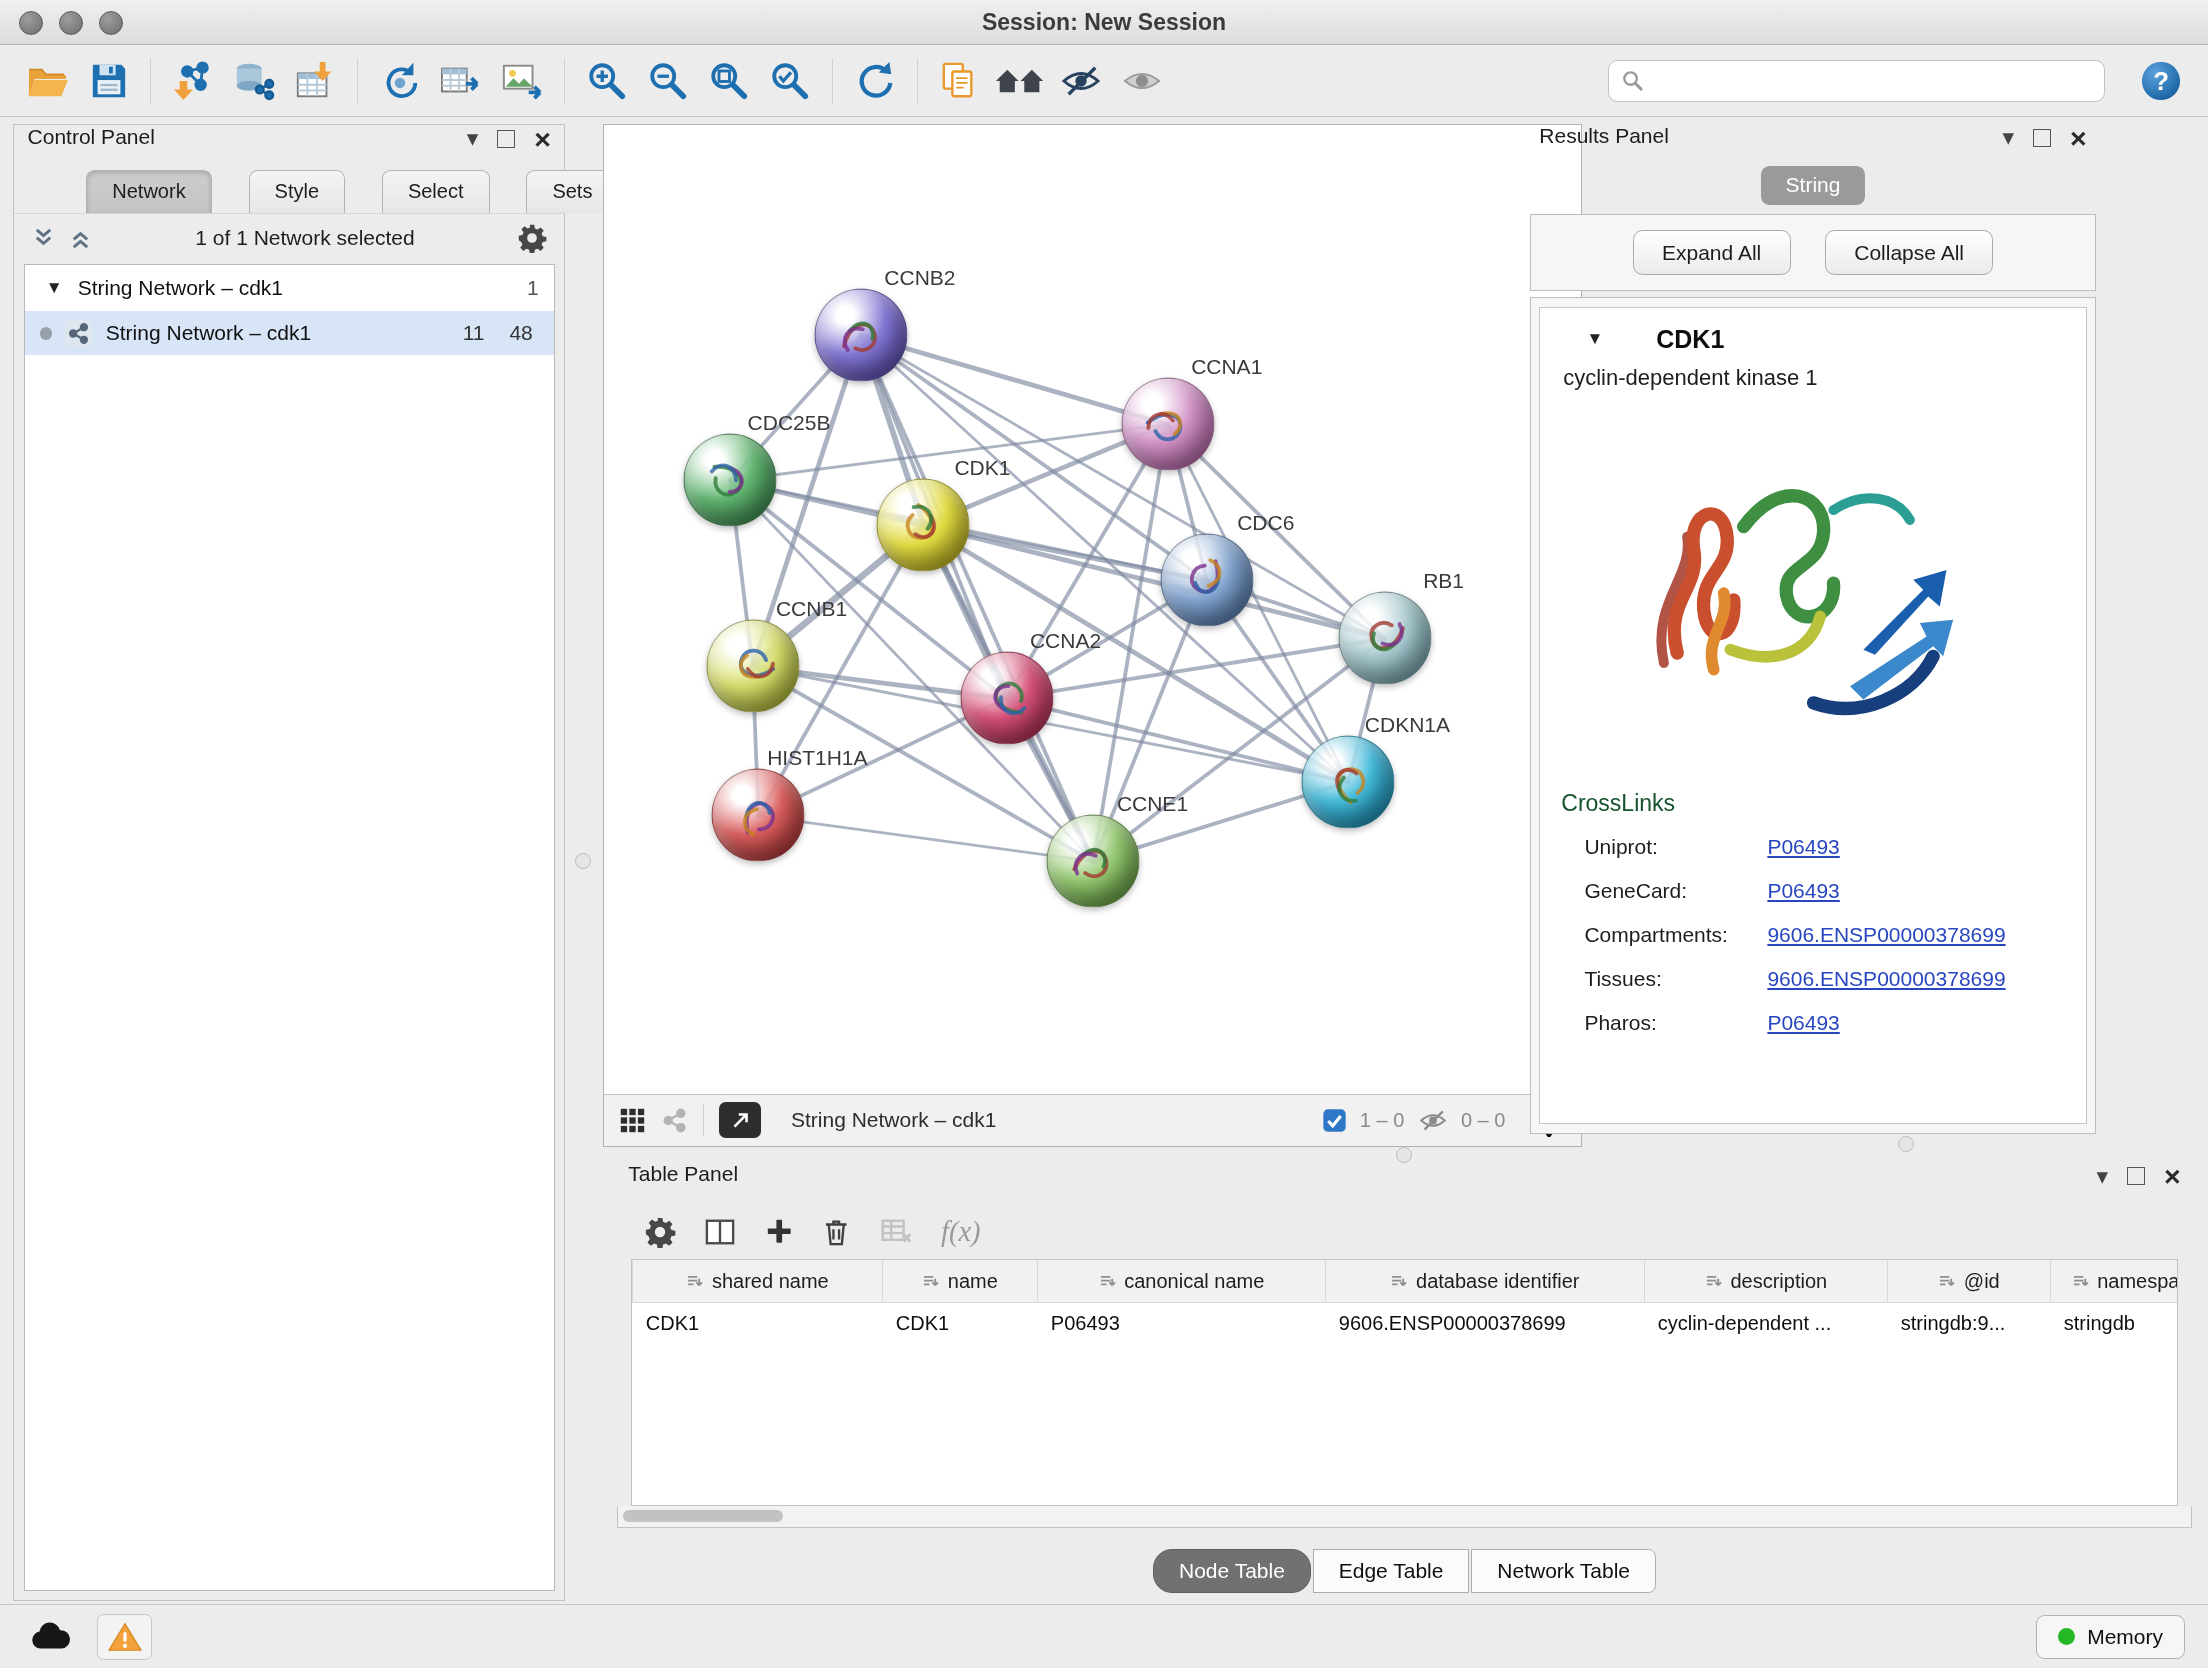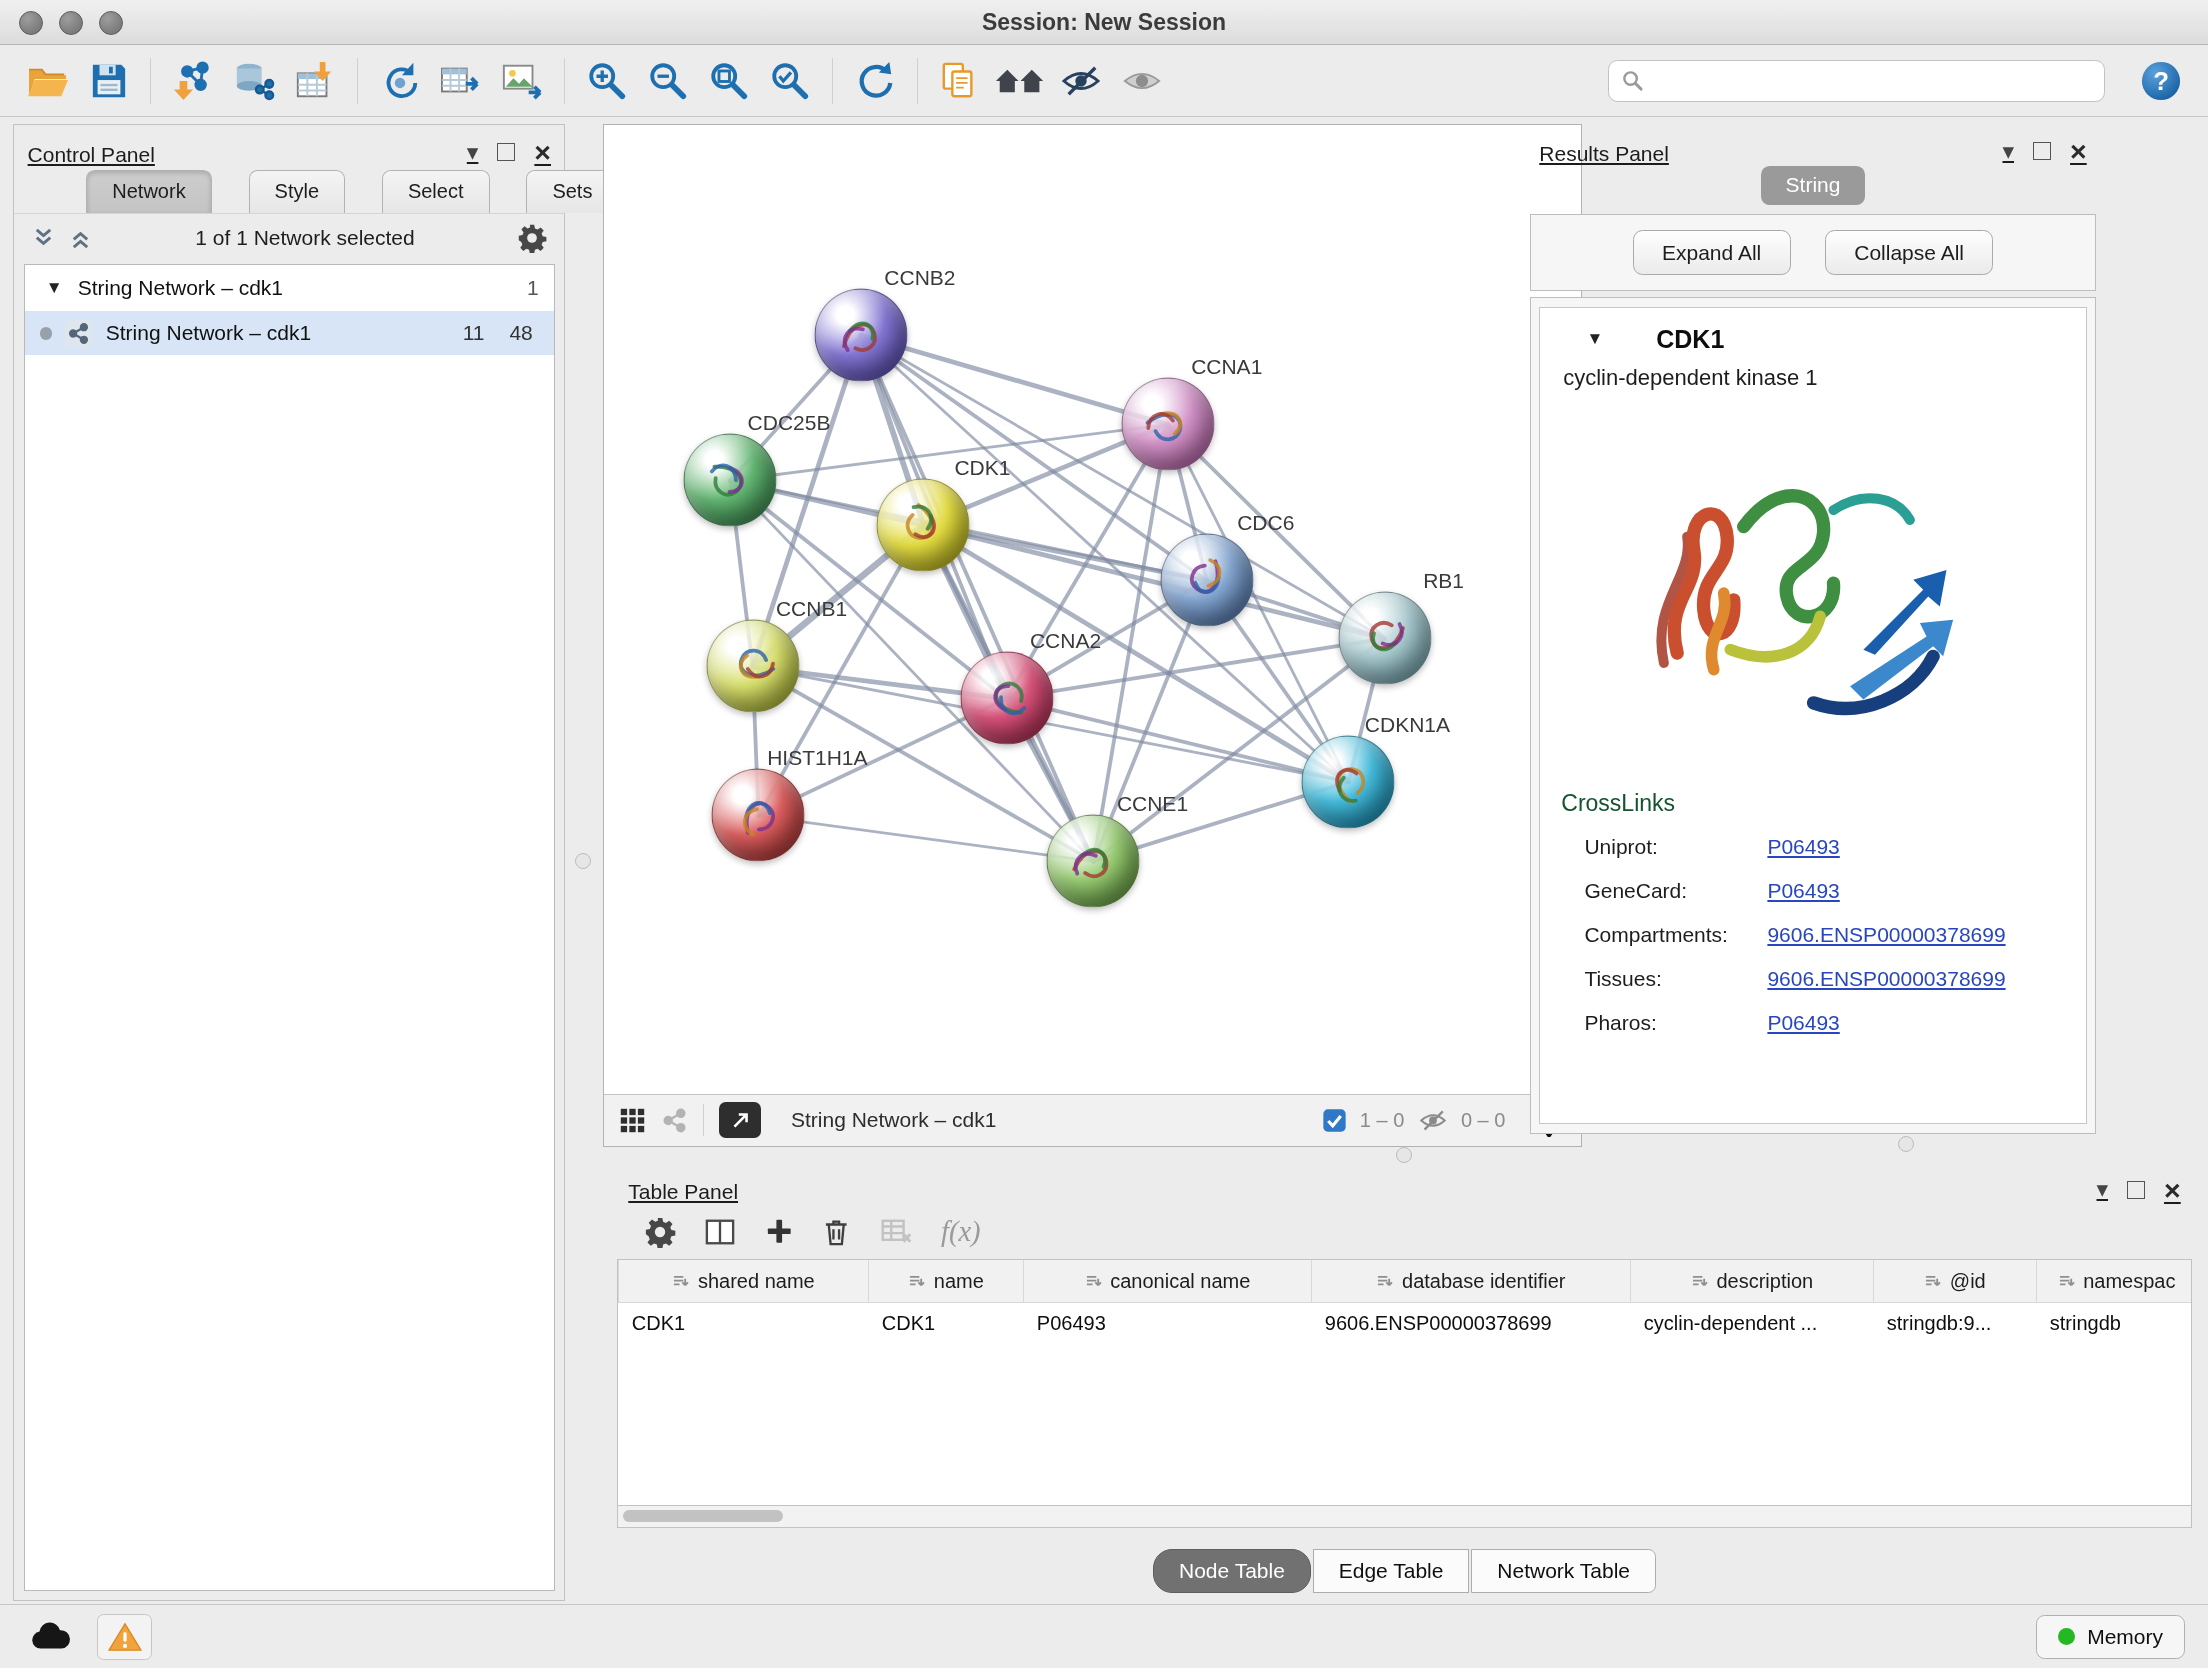--- a/index.html
+++ b/index.html
@@ -16,21 +16,21 @@
   .toolbar{position:absolute;left:0;top:45px;right:0;height:71px;display:flex;align-items:center;
            padding:0 17px;background:#ececec;border-bottom:1px solid #c6c6c6;}
   .tbtn{width:61px;height:59px;display:flex;align-items:center;justify-content:center;border-radius:7.6px;cursor:default;}
   .tsep{width:1px;height:46px;background:#d0d0d0;margin:0 11.4px;}
   .searchbox{margin-left:auto;width:472px;height:40px;background:#fff;border:1px solid #c2c2c2;
              border-radius:9.5px;display:flex;align-items:center;padding:0 11.4px;gap:7.6px;}
   .searchbox input{border:none;outline:none;flex:1;font-size:20px;background:transparent;font-family:inherit;}
   .helpwrap{margin-left:25px;}
   
   .workspace{position:absolute;left:0;top:116px;right:0;bottom:63px;}
-  .panel-hdr{display:flex;align-items:flex-end;height:42px;padding:0 13.3px;font-size:21px;color:#1c1c1c;text-decoration:underline;}
+  .panel-hdr{display:flex;align-items:flex-start;height:42px;padding:0 13.3px;font-size:21px;color:#1c1c1c;}
   .hdr-icons{margin-left:auto;display:flex;align-items:center;gap:19px;}
   .caret{font-size:23px;color:#444;line-height:1;}
   .sqico{width:16px;height:16px;border:1.9px solid #555;}
   .xico{font-size:28.5px;font-weight:bold;color:#2b2b2b;line-height:1;}
   
   .control-panel{position:absolute;left:13.3px;top:7.6px;width:550px;bottom:3.8px;background:#ececec;
                  border:1px solid #c2c2c2;display:flex;flex-direction:column;}
   .tabsrow{display:flex;align-items:flex-end;height:46px;padding-left:38px;gap:2.9px;}
   .tab{height:42px;padding:0 25px;display:flex;align-items:center;font-size:20px;color:#1d1d1d;
        border:1px solid #b2b2b2;border-bottom:none;border-top-left-radius:8.6px;border-top-right-radius:8.6px;
@@ -74,21 +74,21 @@
   .gene-desc{font-size:22px;color:#1d1d1d;padding:9.5px 0 0 3.8px;}
   .protein{display:flex;justify-content:center;padding:11.4px 0 3.8px;}
   .cl-title{font-size:23px;font-weight:normal;color:#14532d;padding:15px 0 7.6px 1.9px;}
   .cl-row{display:flex;align-items:center;height:44px;font-size:21px;padding-left:25px;}
   .cl-label{width:183px;color:#1d1d1d;}
   .cl-value{color:#2846c0;text-decoration:underline;}
   
   .table-panel{position:absolute;left:615px;top:1046px;width:1579px;height:438px;display:flex;flex-direction:column;}
   .tp-toolbar{display:flex;align-items:center;gap:28.5px;height:55px;padding-left:28.5px;}
   .fx{font-family:"Liberation Serif",serif;font-style:italic;font-size:28.5px;color:#9a9a9a;}
-  .tp-tablewrap{margin:0 2px;border:1px solid #c2c2c2;background:#fff;height:245px;overflow:hidden;}
+  .tp-tablewrap{margin:0 16px;border:1px solid #c2c2c2;background:#fff;height:245px;overflow:hidden;}
   table{border-collapse:collapse;table-layout:fixed;width:100%;}
   th{background:#f1f1f1;border:1px solid #d8d8d8;border-top:none;height:40px;font-size:20px;font-weight:normal;color:#1d1d1d;overflow:hidden;white-space:nowrap;}
   .th-in{display:flex;align-items:center;justify-content:center;gap:8.6px;}
   td{font-size:20px;height:40px;padding:0 13.3px;color:#0e0e0e;overflow:hidden;white-space:nowrap;}
   .hscroll{height:21px;margin:0 1.9px;background:#f2f2f2;border:1px solid #c2c2c2;border-top:none;position:relative;}
   .hthumb{position:absolute;left:4.8px;top:3.8px;width:160px;height:12.4px;border-radius:6.7px;background:#c2c2c2;}
   .tp-tabs{display:flex;justify-content:center;gap:1.9px;margin-top:21px;}
   .tp-tab{height:42px;display:flex;align-items:center;padding:0 25px;font-size:21px;border:1px solid #adadad;background:#fbfbfb;color:#0f0f0f;}
   .tp-tab:first-child{border-top-left-radius:7.6px;border-bottom-left-radius:7.6px;border-radius:19px;}
   .tp-tab:last-child{border-top-right-radius:7.6px;border-bottom-right-radius:7.6px;}

